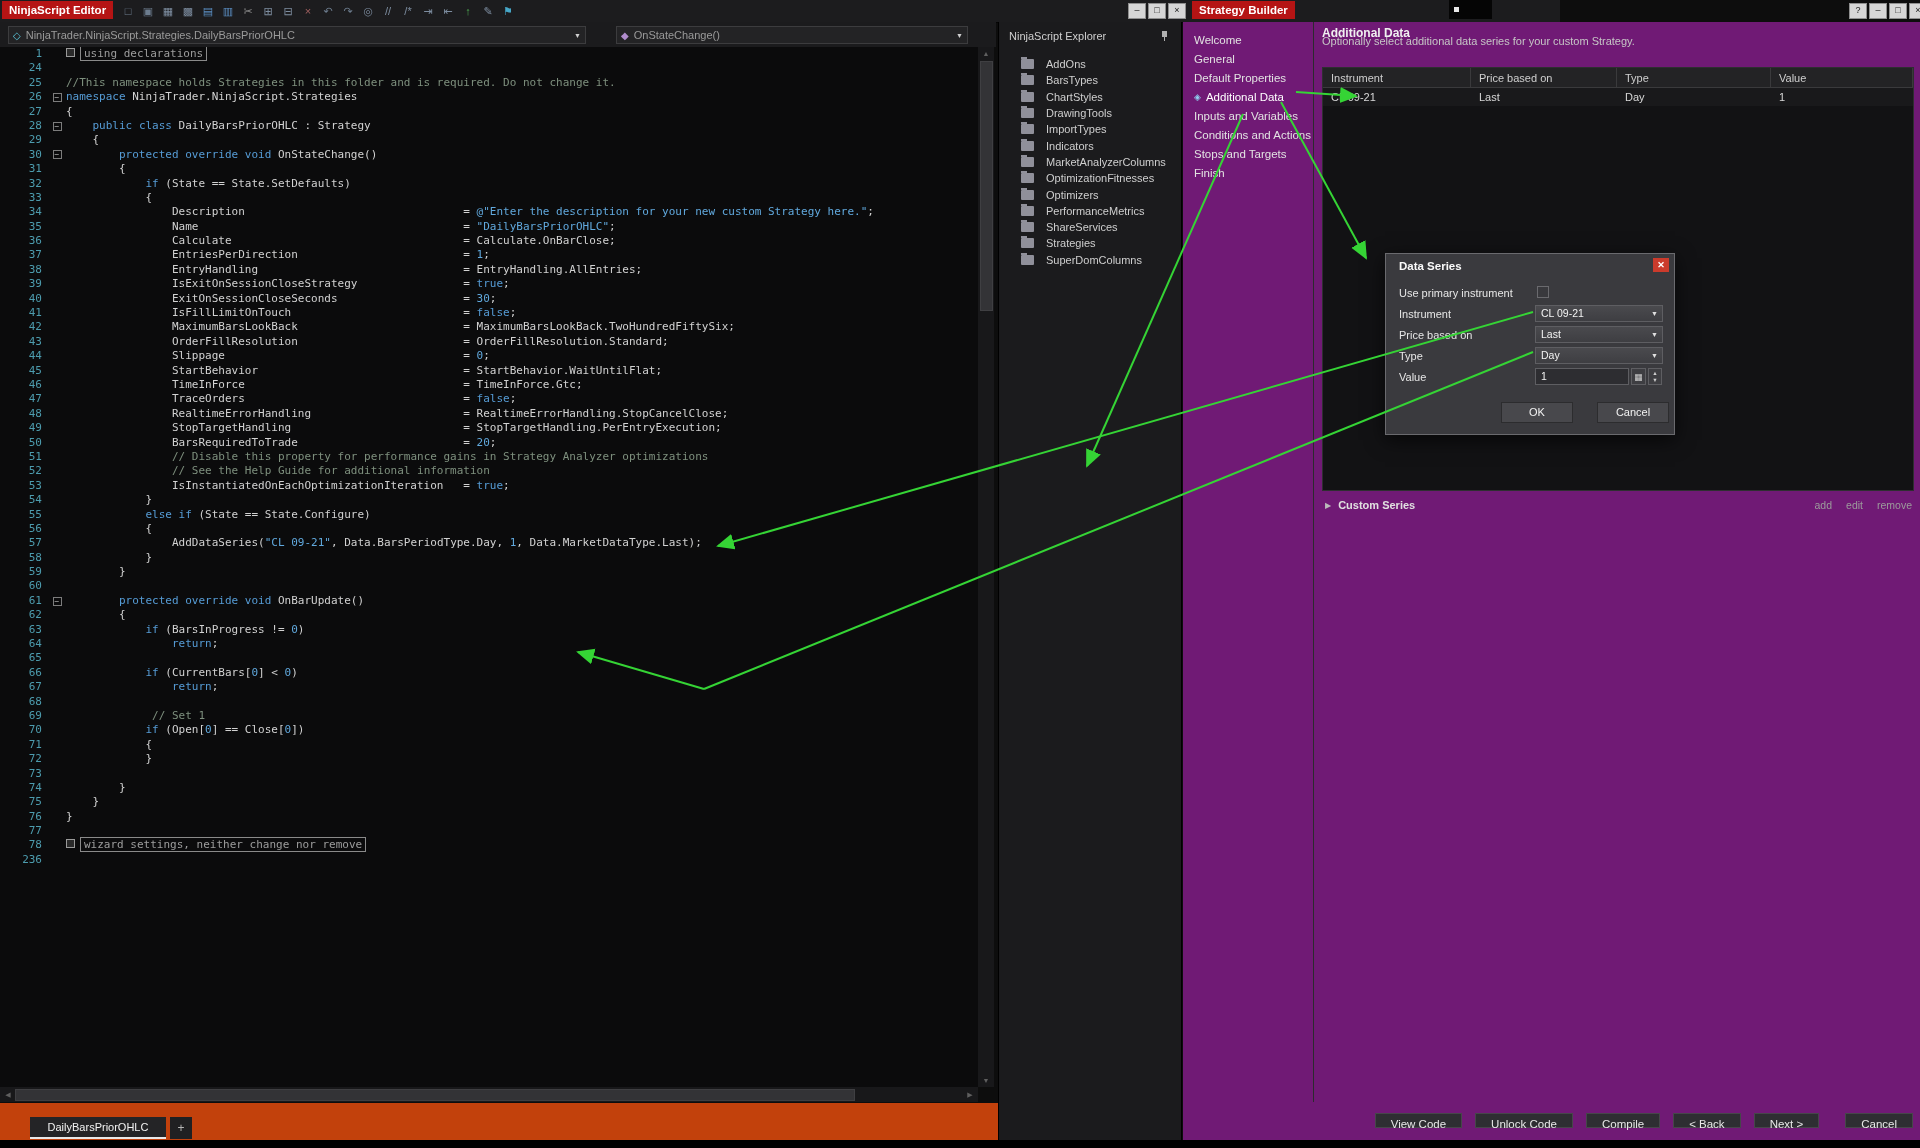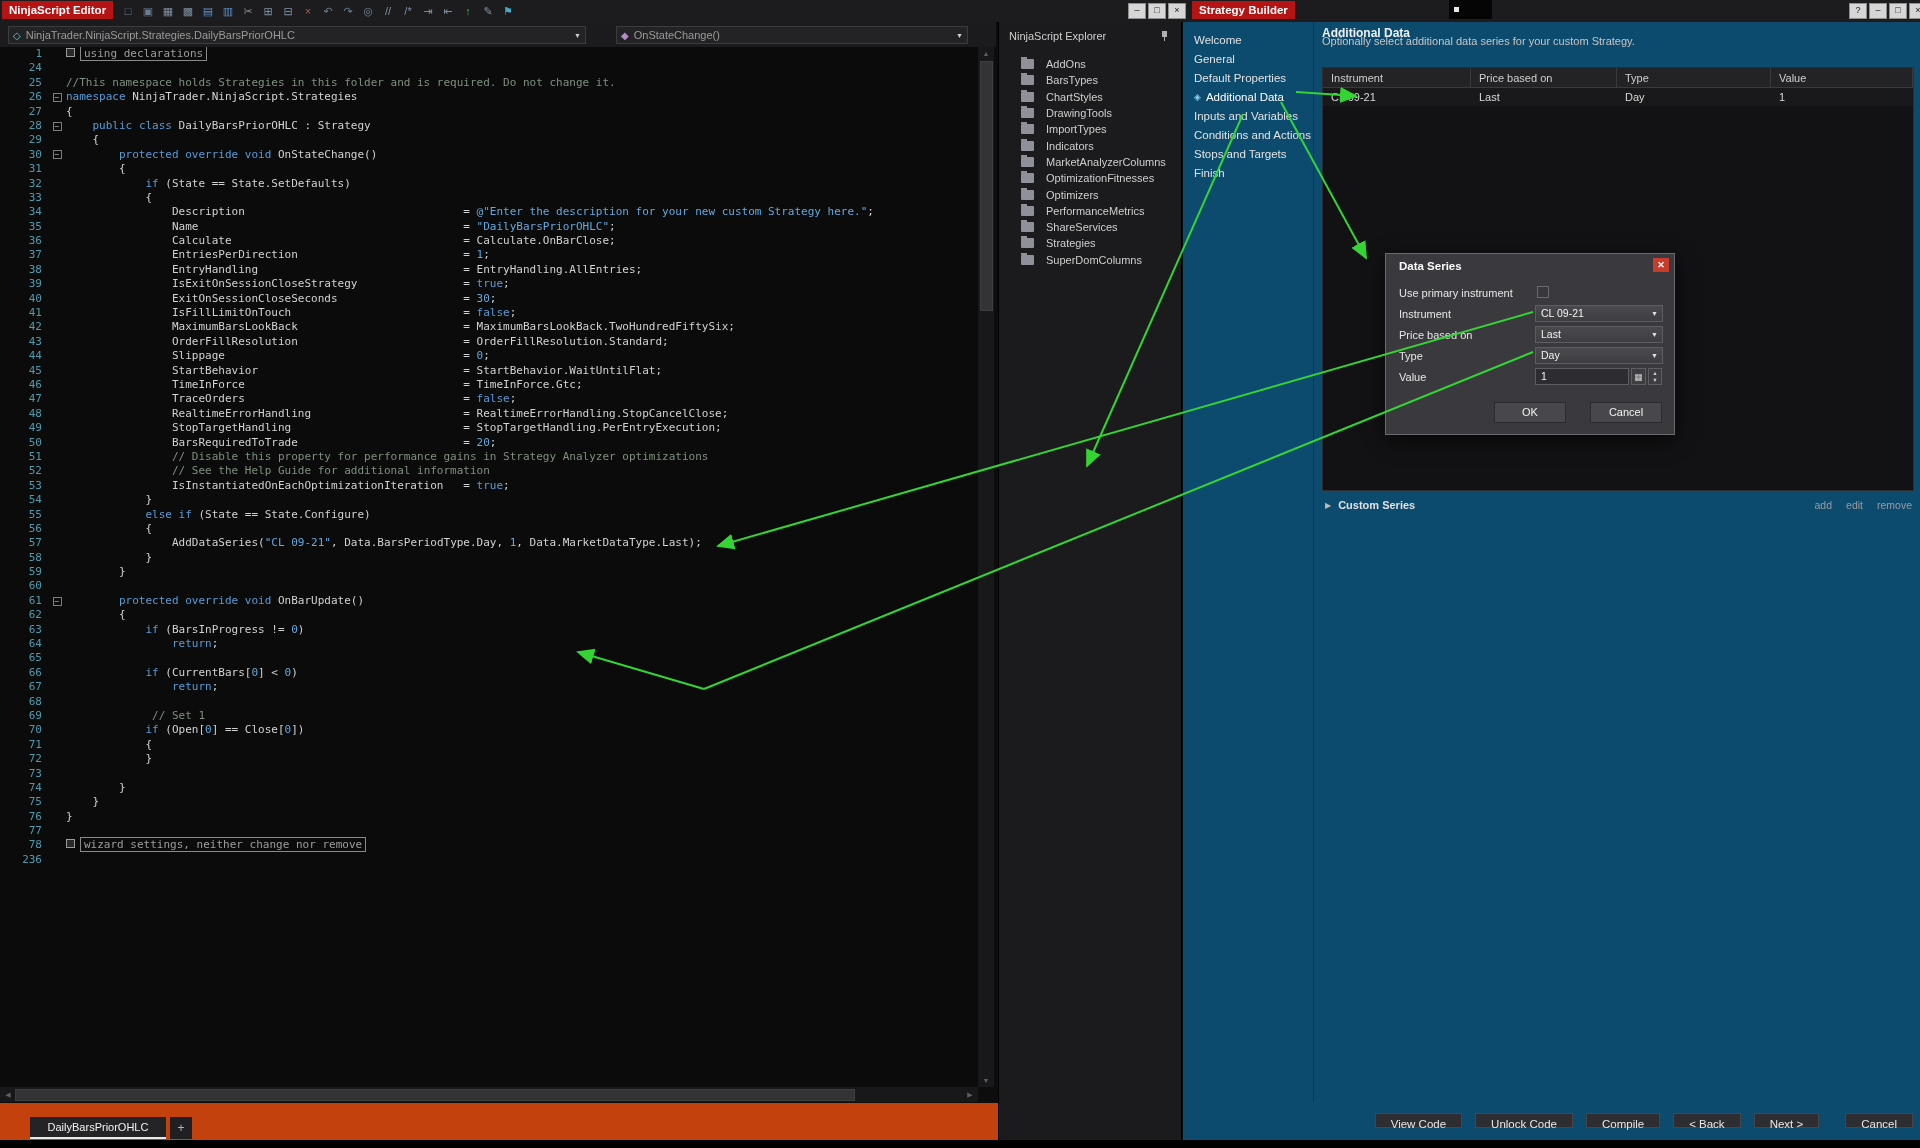--- a/index.html
+++ b/index.html
@@ -1,21 +1,21 @@
 <!DOCTYPE html>
 <html><head>
 <meta charset="utf-8">
 <style>
   html,body{margin:0;padding:0;background:#000;}
   body{width:1920px;height:1148px;position:relative;overflow:hidden;
        font-family:"Liberation Sans",sans-serif;background:#0d0d0d;}
   .abs{position:absolute;}
 
   
-  #topbar{left:0;top:0;width:1920px;height:22px;background:#1c1c1e;border-bottom:1px solid #050505;}
+  #topbar{left:0;top:0;width:1560px;height:22px;background:#1c1c1e;border-bottom:1px solid #050505;}
   .red-title{position:absolute;top:1px;height:18px;line-height:18px;padding:0 7px;background:#b51414;
              color:#fff;font-size:11.5px;font-weight:bold;white-space:nowrap;}
   #editor-title{left:2px;} #builder-title{left:1192px;}
   #toolbar-icons{position:absolute;left:120px;top:3px;display:flex;gap:4px;}
   .tbicon{width:16px;height:16px;font-size:11px;line-height:16px;text-align:center;display:block;}
   .winbtns{position:absolute;top:3px;display:flex;gap:2px;}
   #editor-winbtns{left:1128px;} #builder-winbtns{left:1849px;}
   .wbtn{width:16px;height:14px;background:#d6d6d6;border:1px solid #8f8f8f;color:#1a1a1a;
         font-size:9px;line-height:12px;text-align:center;}
   #blackbox{left:1449px;top:0;width:38px;height:19px;background:#050505;display:flex;align-items:center;padding-left:5px;}
@@ -61,21 +61,21 @@
   #explorer-title{position:absolute;left:10px;top:8px;font-size:11px;color:#cfcfcf;}
   .pin{position:absolute;right:12px;top:9px;width:9px;height:11px;}
   .pin::before{content:"";position:absolute;left:2px;top:0;width:5px;height:6px;background:#b0b0b0;}
   .pin::after{content:"";position:absolute;left:4px;top:6px;width:1px;height:4px;background:#b0b0b0;}
   #explorer-tree{position:absolute;left:0;top:34px;width:100%;}
   .xitem{display:flex;align-items:center;height:16.3px;padding-left:22px;font-size:11px;color:#cfcfcf;gap:12px;}
   .folder{width:13px;height:10px;background:#90909a;border-radius:1px;position:relative;flex:none;}
   .folder::before{content:"";position:absolute;left:0;top:-2px;width:6px;height:2px;background:#90909a;}
 
   
-  #builder{left:1183px;top:22px;width:737px;height:1118px;background:#0c4a6e;}
+  #builder{left:1183px;top:22px;width:737px;height:1118px;background:#701a75;}
   #builder-nav{position:absolute;left:0;top:8px;width:130px;}
   .bnav{height:19px;padding-left:11px;font-size:11.5px;color:#e2e2e2;display:flex;align-items:center;gap:5px;white-space:nowrap;}
   .bnav.active{color:#fff;}
   .navicon{font-size:9px;color:#8fd0f0;}
   #builder-divider{position:absolute;left:130px;top:0;width:1px;height:1080px;background:#2b2b2d;}
   #b-heading{position:absolute;left:139px;top:4px;font-size:12px;font-weight:bold;color:#f0f0f0;}
   #b-sub{position:absolute;left:139px;top:13px;font-size:11px;color:#c6c6c6;}
   #b-table{position:absolute;left:139px;top:45px;width:592px;height:424px;background:#121214;
            border:1px solid #2e2e30;box-sizing:border-box;}
   .trow{display:grid;grid-template-columns:148px 146px 154px 142px;}
@@ -106,21 +106,21 @@
         border:1px solid #5e5e62;color:#f2f2f2;font-size:10.5px;line-height:15px;padding-left:5px;box-sizing:border-box;}
   .dsel .chev{position:absolute;right:4px;top:0;font-size:7px;color:#e0e0e0;line-height:16px;}
   .spin-in{position:absolute;left:0;top:0;width:94px;height:17px;background:#2d2d31;border:1px solid #5e5e62;
            color:#f2f2f2;font-size:10.5px;line-height:15px;padding-left:5px;box-sizing:border-box;}
   .calc{position:absolute;left:96px;top:0;width:15px;height:17px;background:#3e3e42;border:1px solid #5e5e62;
         color:#cfcfcf;font-size:9px;text-align:center;line-height:16px;box-sizing:border-box;}
   .spin-ud{position:absolute;left:113px;top:0;width:14px;height:17px;background:#3e3e42;border:1px solid #5e5e62;
            color:#d0d0d0;font-size:5.5px;display:flex;flex-direction:column;align-items:center;justify-content:center;
            gap:1px;box-sizing:border-box;}
   .dbtn{position:absolute;top:148px;width:72px;height:21px;background:#48484c;border:1px solid #2c2c2e;
-        color:#f2f2f2;font-size:11px;text-align:center;line-height:19px;box-sizing:border-box;}
+        color:#f2f2f2;font-size:11px;text-align:center;line-height:19px;box-sizing:border-box;margin-left:7px;}
   #dialog-ok{left:108px;} #dialog-cancel{left:204px;}
 
   #arrows{position:absolute;left:0;top:0;z-index:99;pointer-events:none;}
   #bottomblack{left:0;top:1140px;width:1920px;height:8px;background:#000;}
 </style>
 </head>
 <body>
 
 <div class="abs" id="topbar">
   <div class="red-title" id="editor-title">NinjaScript Editor</div>

